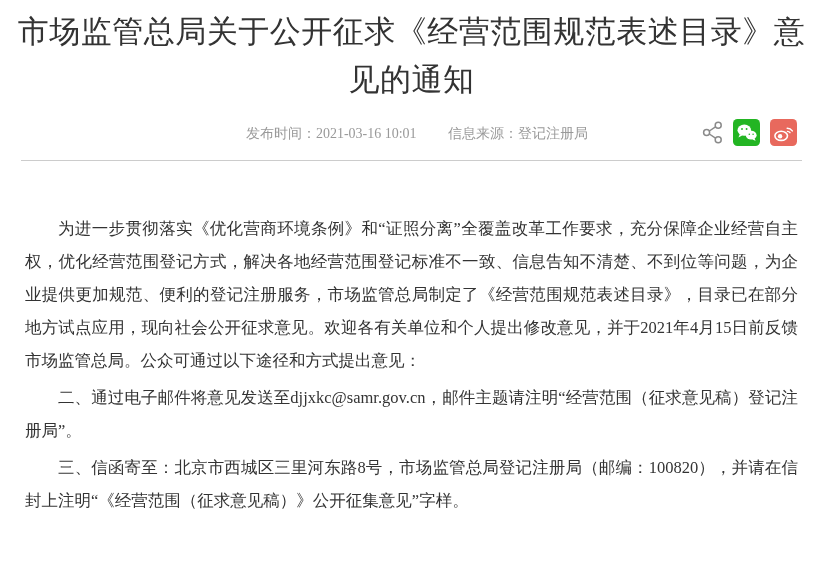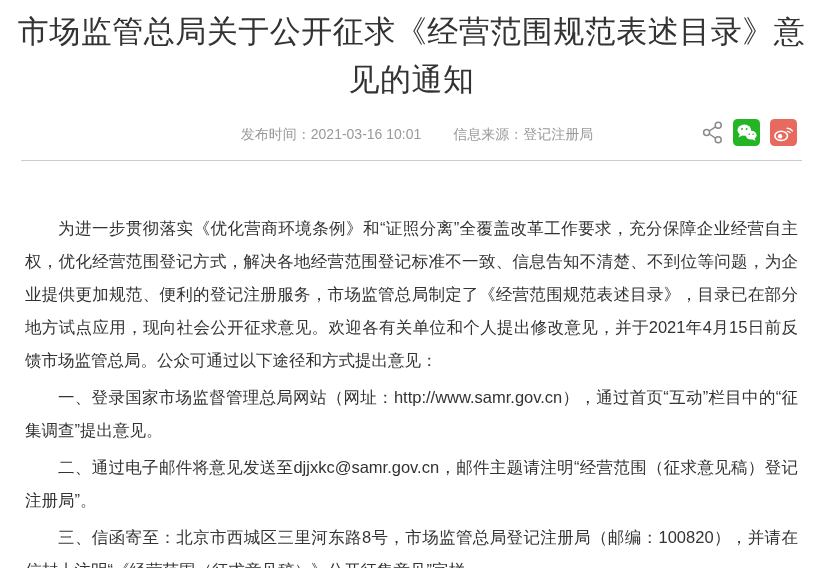--- a/index.html
+++ b/index.html
@@ -6,21 +6,21 @@
     margin: 0;
     padding: 0;
     background: #ffffff;
   }
   .page {
     position: relative;
     width: 823px;
     height: 568px;
     background: #ffffff;
     overflow: hidden;
-    font-family: Liberation Sans, sans-serif;
+    font-family: Liberation Serif, serif;
     box-sizing: border-box;
   }
   .page-title {
     margin: 8px auto 0 auto;
     width: 792px;
     text-align: center;
     font-size: 31px;
     line-height: 48px;
     font-weight: 500;
     color: #333333;
@@ -131,18 +131,17 @@
           <circle cx="10.1" cy="17.2" r="2.2" fill="#ffffff"></circle>
         </svg>
       </button>
     </div>
   </div>
 
   <hr class="divider">
 
   <div class="article">
     <p>为进一步贯彻落实《优化营商环境条例》和“证照分离”全覆盖改革工作要求，充分保障企业经营自主权，优化经营范围登记方式，解决各地经营范围登记标准不一致、信息告知不清楚、不到位等问题，为企业提供更加规范、便利的登记注册服务，市场监管总局制定了《经营范围规范表述目录》，目录已在部分地方试点应用，现向社会公开征求意见。欢迎各有关单位和个人提出修改意见，并于2021年4月15日前反馈市场监管总局。公众可通过以下途径和方式提出意见：</p>
-    <p>一、登录国家市场监督管理总局网站（网址：http://www.samr.gov.cn），通过首页“互动”栏目中的“征集调查”提出意见。</p>
     <p>二、通过电子邮件将意见发送至djjxkc@samr.gov.cn，邮件主题请注明“经营范围（征求意见稿）登记注册局”。</p>
     <p>三、信函寄至：北京市西城区三里河东路8号，市场监管总局登记注册局（邮编：100820），并请在信封上注明“《经营范围（征求意见稿）》公开征集意见”字样。</p>
   </div>
 
 </div>
 
 </body></html>

